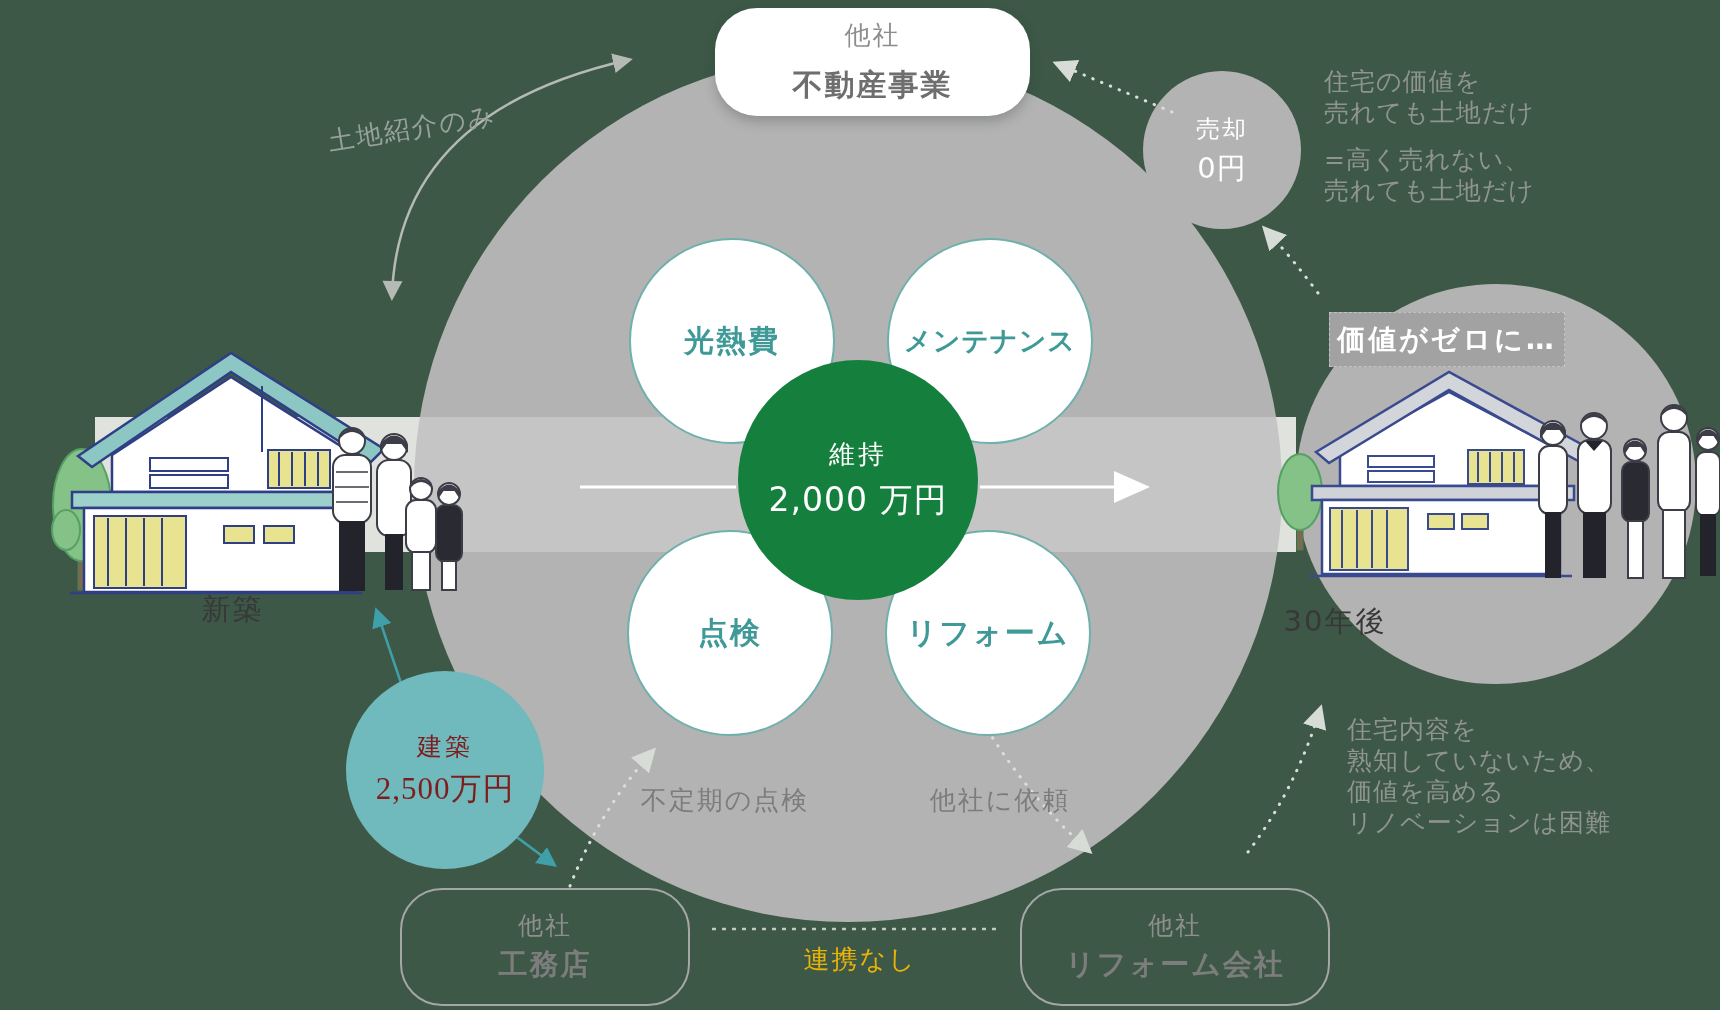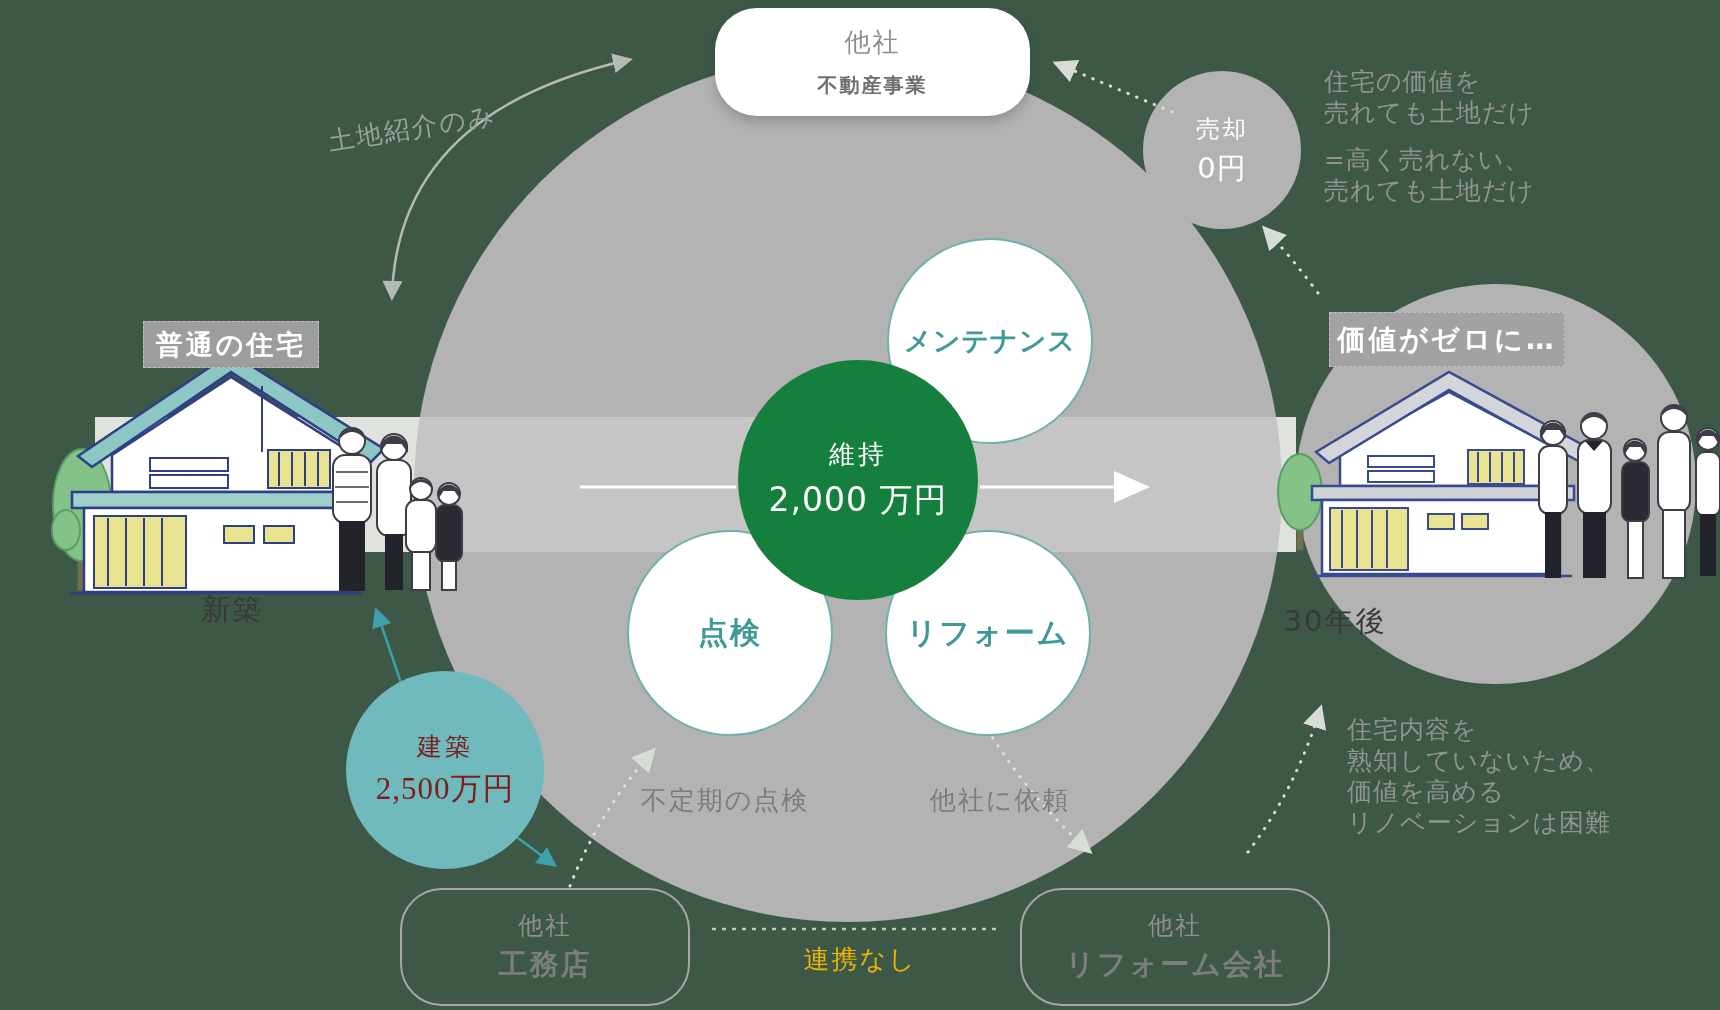--- a/index.html
+++ b/index.html
@@ -5,21 +5,21 @@
   html,body{margin:0;padding:0;}
   body{font-family:"DejaVu Sans","Liberation Sans",sans-serif;}
   #stage{position:relative;width:1720px;height:1010px;background:#3d5847;overflow:hidden;}
   #bgsvg{position:absolute;left:0;top:0;}
   .abs{position:absolute;box-sizing:border-box;}
   .center{display:flex;flex-direction:column;align-items:center;justify-content:center;text-align:center;}
 
   .top-box{left:715px;top:8px;width:315px;height:108px;background:#ffffff;border-radius:42px;
            box-shadow:0 6px 12px rgba(40,50,45,.25);}
   .top-box .l1{font-size:26px;color:#8d8d8d;letter-spacing:2px;}
-  .top-box .l2{font-size:20px;font-weight:bold;color:#6e6e6e;letter-spacing:2px;margin-top:12px;}
+  .top-box .l2{font-size:30px;font-weight:bold;color:#6e6e6e;letter-spacing:2px;margin-top:12px;}
 
   .land-intro{left:322px;top:108px;width:180px;height:40px;font-size:26px;color:#97a299;
               letter-spacing:2px;transform:rotate(-9deg);}
 
   .sale-text{left:1147px;top:103px;width:150px;height:95px;color:#ffffff;}
   .sale-text .l1{font-size:24px;letter-spacing:2px;}
   .sale-text .l2{font-size:29px;margin-top:4px;letter-spacing:1px;}
 
   .note{color:#8f948e;font-size:25px;line-height:31px;letter-spacing:1px;}
   .note-sale{left:1324px;top:66px;width:260px;}
@@ -216,33 +216,33 @@
     <div class="l2">0円</div>
   </div>
 
   <div class="abs note note-sale">
     <div>住宅の価値を</div>
     <div>売れても土地だけ</div>
     <div class="p2">=高く売れない、</div>
     <div>売れても土地だけ</div>
   </div>
 
-  <div class="abs center gray-label label-ordinary">普通の住宅</div>
   <div class="abs center caption caption-new">新築</div>
 
   <div class="abs center gray-label label-zero">価値がゼロに…</div>
   <div class="abs center caption caption-30">30年後</div>
 
   <div class="abs note note-reno">
     <div>住宅内容を</div>
     <div>熟知していないため、</div>
     <div>価値を高める</div>
     <div>リノベーションは困難</div>
   </div>
 
+  <div class="abs center wcircle c-utility">光熱費</div>
   <div class="abs center wcircle c-inspect">点検</div>
   <div class="abs center wcircle small-text c-maint">メンテナンス</div>
   <div class="abs center wcircle c-reform">リフォーム</div>
 
   <div class="abs center circle-keep">
     <div class="l1">維持</div>
     <div class="l2">2,000 万円</div>
   </div>
 
   <div class="abs center circle-build">

